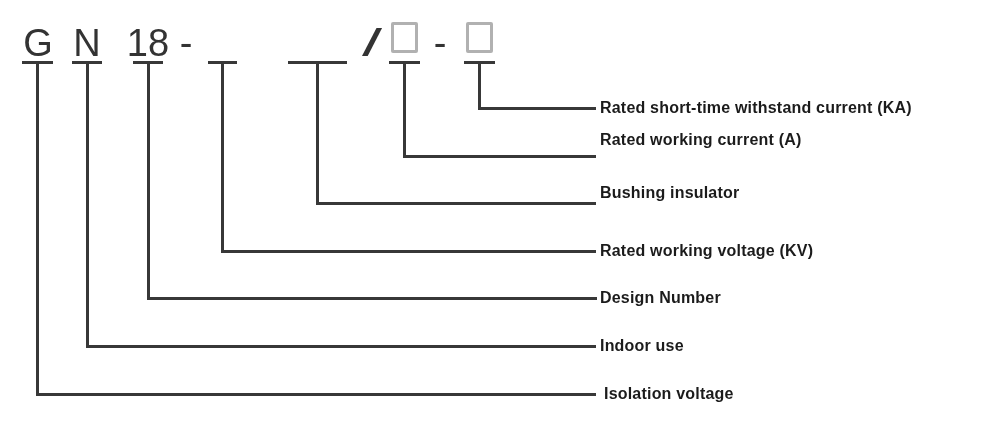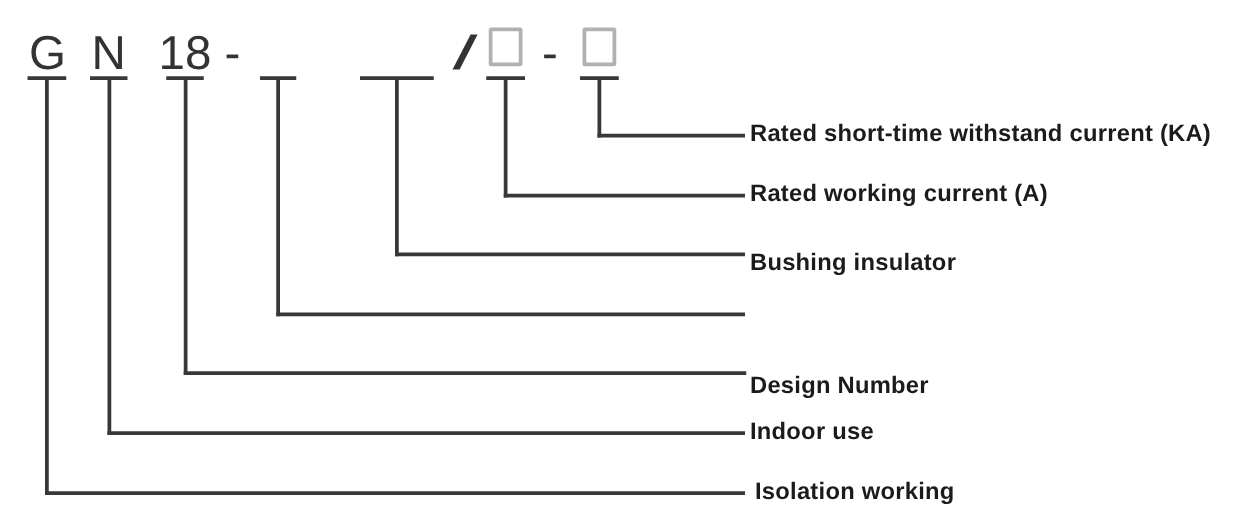--- a/index.html
+++ b/index.html
@@ -28,21 +28,21 @@
     border:3px solid var(--box_border,#b1b1b1);
     border-radius:2px;background:transparent;
   }
   
   .ul{position:absolute;top:61px;height:3px;background:var(--line,#383838);}
   .stem{position:absolute;top:62px;width:3px;background:var(--line,#383838);}
   .hline{position:absolute;height:3px;background:var(--line,#383838);}
   
   .lbl{
     position:absolute;left:600px;height:26px;line-height:26px;
-    font-size:19px;font-weight:700;letter-spacing:0.2px;
+    font-size:16px;font-weight:700;letter-spacing:0.2px;
     color:var(--label_text,#1b1b1b);white-space:nowrap;
   }
 </style>
 </head>
 <body>
 
 <div class="canvas">
 
   <span class="code" style="left:-12px">G</span>
   <span class="code" style="left:37px">N</span>
@@ -71,19 +71,20 @@
 
   <div class="hline" style="top:392.5px;left:36px;width:560px"></div>
   <div class="hline" style="top:344.5px;left:85.5px;width:510px"></div>
   <div class="hline" style="top:296.5px;left:146.5px;width:450px"></div>
   <div class="hline" style="top:249.5px;left:221px;width:375px"></div>
   <div class="hline" style="top:201.5px;left:316px;width:280px"></div>
   <div class="hline" style="top:154.5px;left:403px;width:193px"></div>
   <div class="hline" style="top:106.5px;left:478px;width:118px"></div>
 
   <div class="lbl" style="top:95px">Rated short-time withstand current (KA)</div>
-  <div class="lbl" style="top:143px">Rated working current (A)</div>
-  <div class="lbl" style="top:198px">Bushing insulator</div>
-  <div class="lbl" style="top:296px">Design Number</div>
+  <div class="lbl" style="top:127px">Rated working current (A)</div>
+  <div class="lbl" style="top:180px">Bushing insulator</div>
+  <div class="lbl" style="top:238px">Rated working voltage (KV)</div>
+  <div class="lbl" style="top:285px">Design Number</div>
   <div class="lbl" style="top:333px">Indoor use</div>
-  <div class="lbl" style="top:381px;left:604px">Isolation working</div>
+  <div class="lbl" style="top:381px;left:604px">Isolation voltage</div>
 
 </div>
 
 </body></html>

